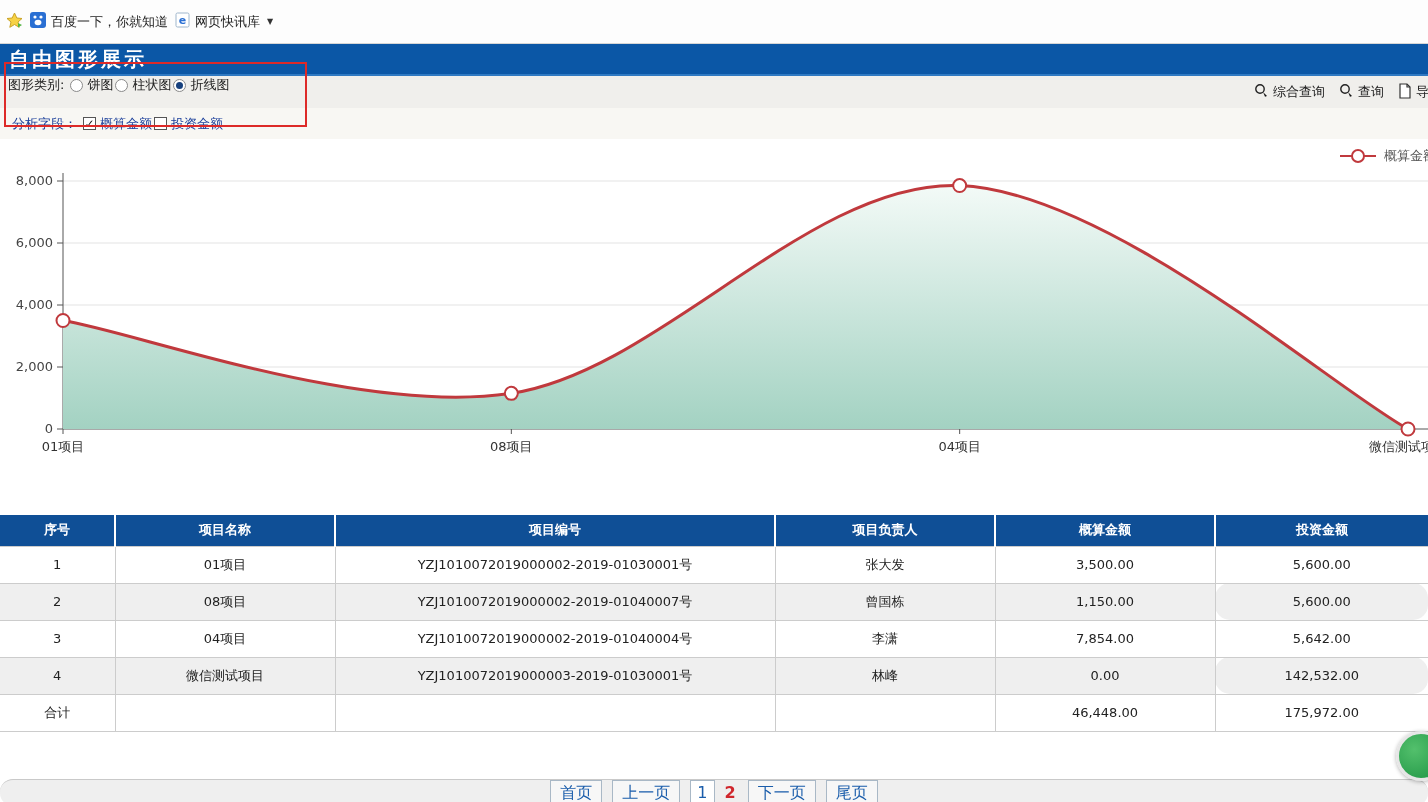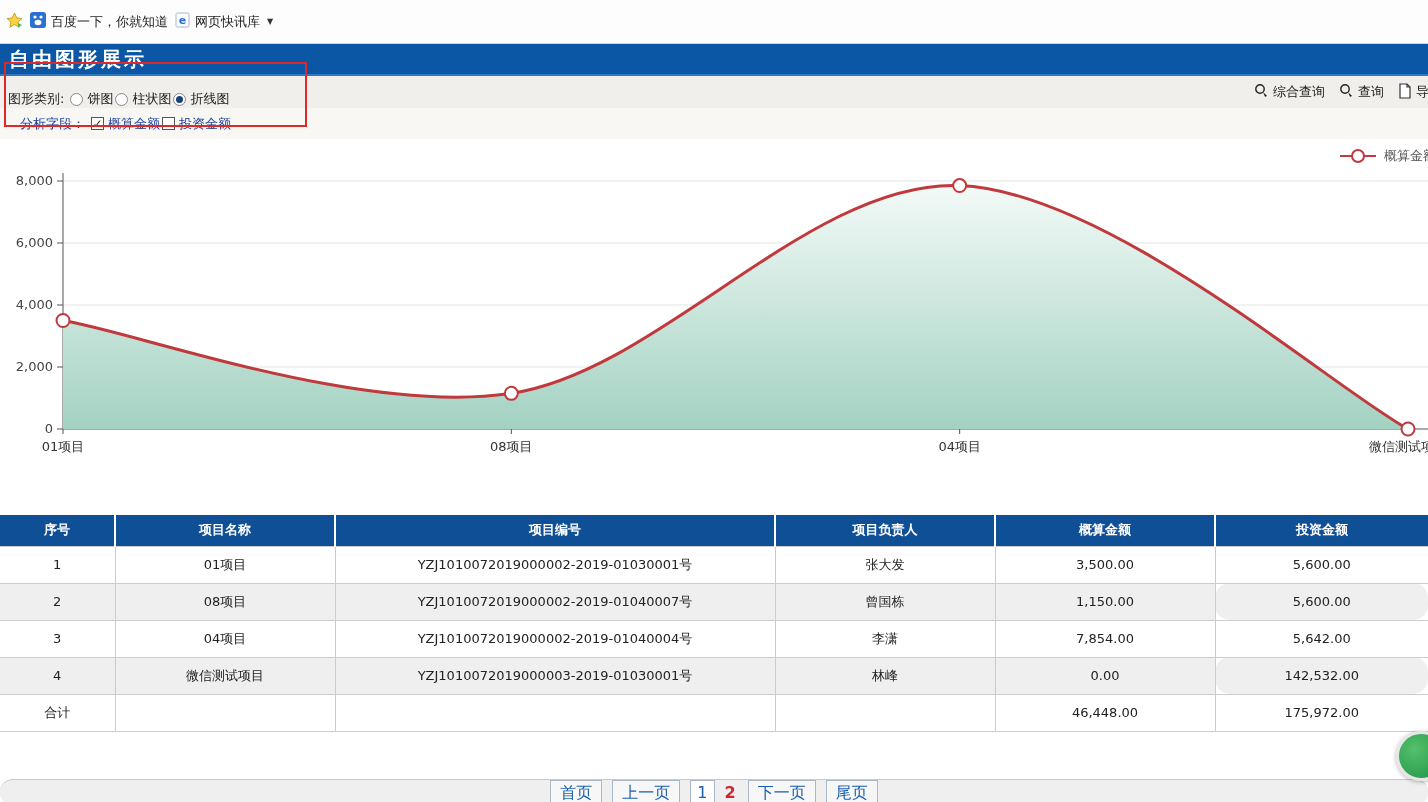--- a/index.html
+++ b/index.html
@@ -12,24 +12,24 @@
     display:flex; align-items:center; padding-left:6px; gap:7px; font-size:13px; color:#222; }
   .bm-item { display:flex; align-items:center; gap:5px; cursor:default; }
   .caret { font-size:8px; color:#333; margin-left:2px; }
 
   
   .title-bar { height:32px; background:#0b57a6; border-bottom:2px solid #2f79c2;
     display:flex; align-items:center; padding-left:9px; }
   .title-bar .title { color:#fff; font-weight:bold; font-size:20px; letter-spacing:3px; }
 
   
-  .toolbar-row1 { height:32px; background:#f0efec; display:flex; align-items:flex-end;
+  .toolbar-row1 { height:32px; background:#f0efec; display:flex; align-items:flex-start;
     padding-left:8px; font-size:13px; color:#222; position:relative; }
   .toolbar-row2 { height:31px; background:#f8f7f3; display:flex; align-items:center;
-    padding-left:20px; font-size:13px; }
+    padding-left:12px; font-size:13px; }
   .radio-group, .check-group { display:flex; align-items:center; gap:2px; margin-left:6px; }
   .opt { display:flex; align-items:center; gap:4px; cursor:pointer; }
   .radio { width:13px; height:13px; border:1px solid #8a8a8a; border-radius:50%;
     background:#fff; display:inline-flex; align-items:center; justify-content:center; }
   .radio .dot { width:7px; height:7px; border-radius:50%; background:#17417e; display:none; }
   .radio.checked .dot { display:block; }
   .checkbox { width:13px; height:13px; border:1px solid #555; background:#fff;
     display:inline-flex; align-items:center; justify-content:center;
     font-size:12px; font-weight:bold; color:#111; line-height:1; }
   .check-group .opt { color:#1b3f9a; }

